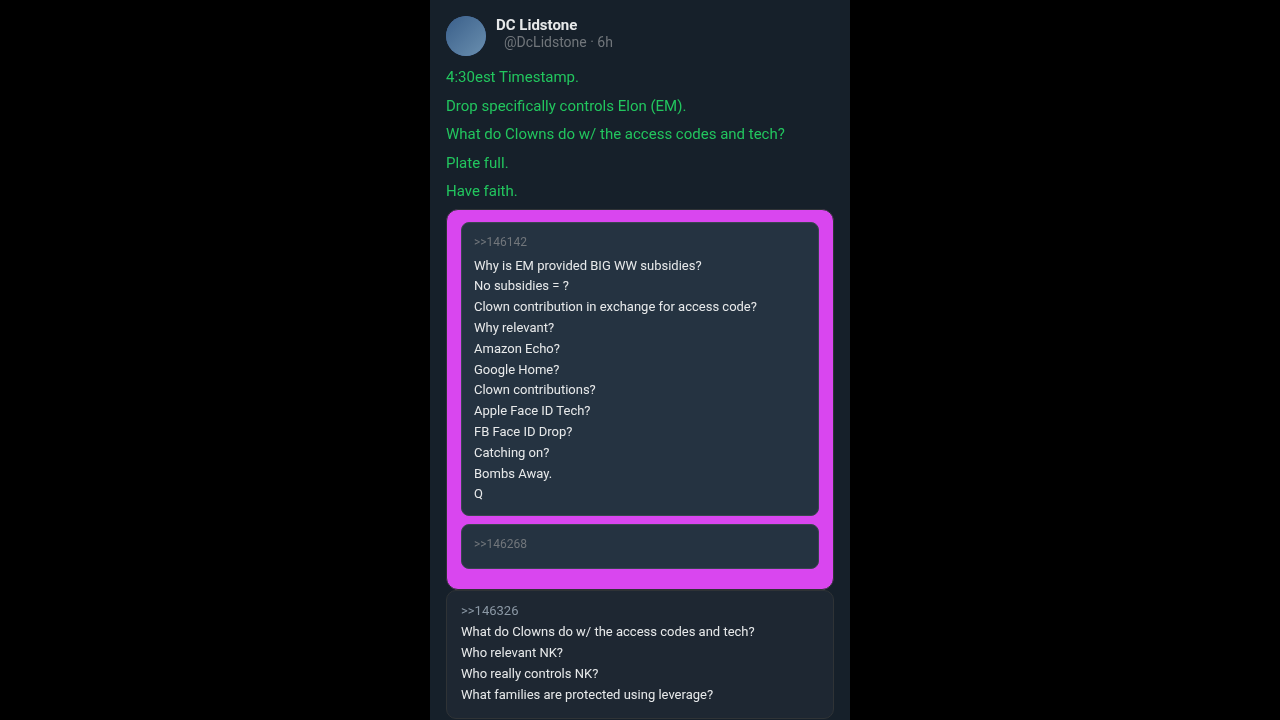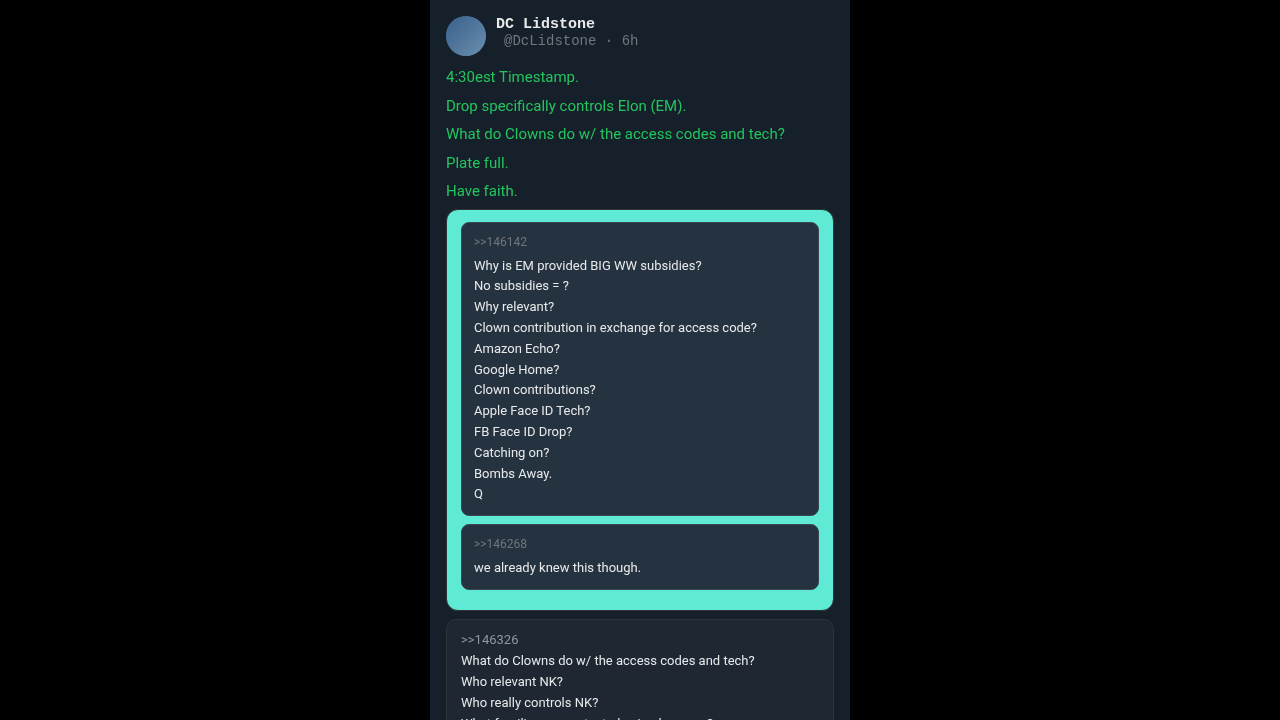--- a/index.html
+++ b/index.html
@@ -42,21 +42,20 @@
     }
     .avatar-img {
       width: 100%;
       height: 100%;
       background: linear-gradient(135deg, #3a5f8a 0%, #6a8faf 100%);
       border-radius: 50%;
     }
     .user-info {
       display: flex;
       flex-direction: column;
-      font-family: Liberation Mono, monospace;
     }
     .user-name {
       font-weight: 700;
       color: #e7e9ea;
       font-size: 15px;
     }
     .user-handle-time {
       color: #71767b;
       font-size: 14px;
       margin-left: 8px;
@@ -64,25 +63,24 @@
     .tweet-body {
       color: #22c55e;
       font-size: 15px;
       line-height: 1.5;
       margin-bottom: 0;
     }
     .tweet-body p {
       margin-bottom: 6px;
     }
     .quoted-block {
-      background: #5eead4;
+      background: #d946ef;
       border: 1px solid #2f3336;
       border-radius: 12px;
       padding: 12px 14px;
-      margin-bottom: 8px;
     }
     .quoted-block-inner {
       background: #253341;
       border: 1px solid #3a4550;
       border-radius: 8px;
       padding: 10px 12px;
       margin-bottom: 8px;
     }
     .quoted-text {
       color: #e7e9ea;
@@ -138,37 +136,36 @@
       <p>Plate full.</p>
       <p>Have faith.</p>
     </div>
 
     <div class="quoted-block">
       <div class="quoted-block-inner">
         <div class="quoted-text">
           <div class="ref">&gt;&gt;146142</div>
           <div>Why is EM provided BIG WW subsidies?</div>
           <div>No subsidies = ?</div>
+          <div>Clown contribution in exchange for access code?</div>
           <div>Why relevant?</div>
-          <div>Clown contribution in exchange for access code?</div>
           <div>Amazon Echo?</div>
           <div>Google Home?</div>
           <div>Clown contributions?</div>
           <div>Apple Face ID Tech?</div>
           <div>FB Face ID Drop?</div>
           <div>Catching on?</div>
           <div>Bombs Away.</div>
           <div>Q</div>
         </div>
       </div>
 
       <div class="quoted-block-inner">
         <div class="quoted-text">
           <div class="ref">&gt;&gt;146268</div>
-          <div>we already knew this though.</div>
         </div>
       </div>
     </div>
 
     <div class="outer-block">
       <div class="outer-ref">&gt;&gt;146326</div>
       <div class="outer-text">
         <div>What do Clowns do w/ the access codes and tech?</div>
         <div>Who relevant NK?</div>
         <div>Who really controls NK?</div>

